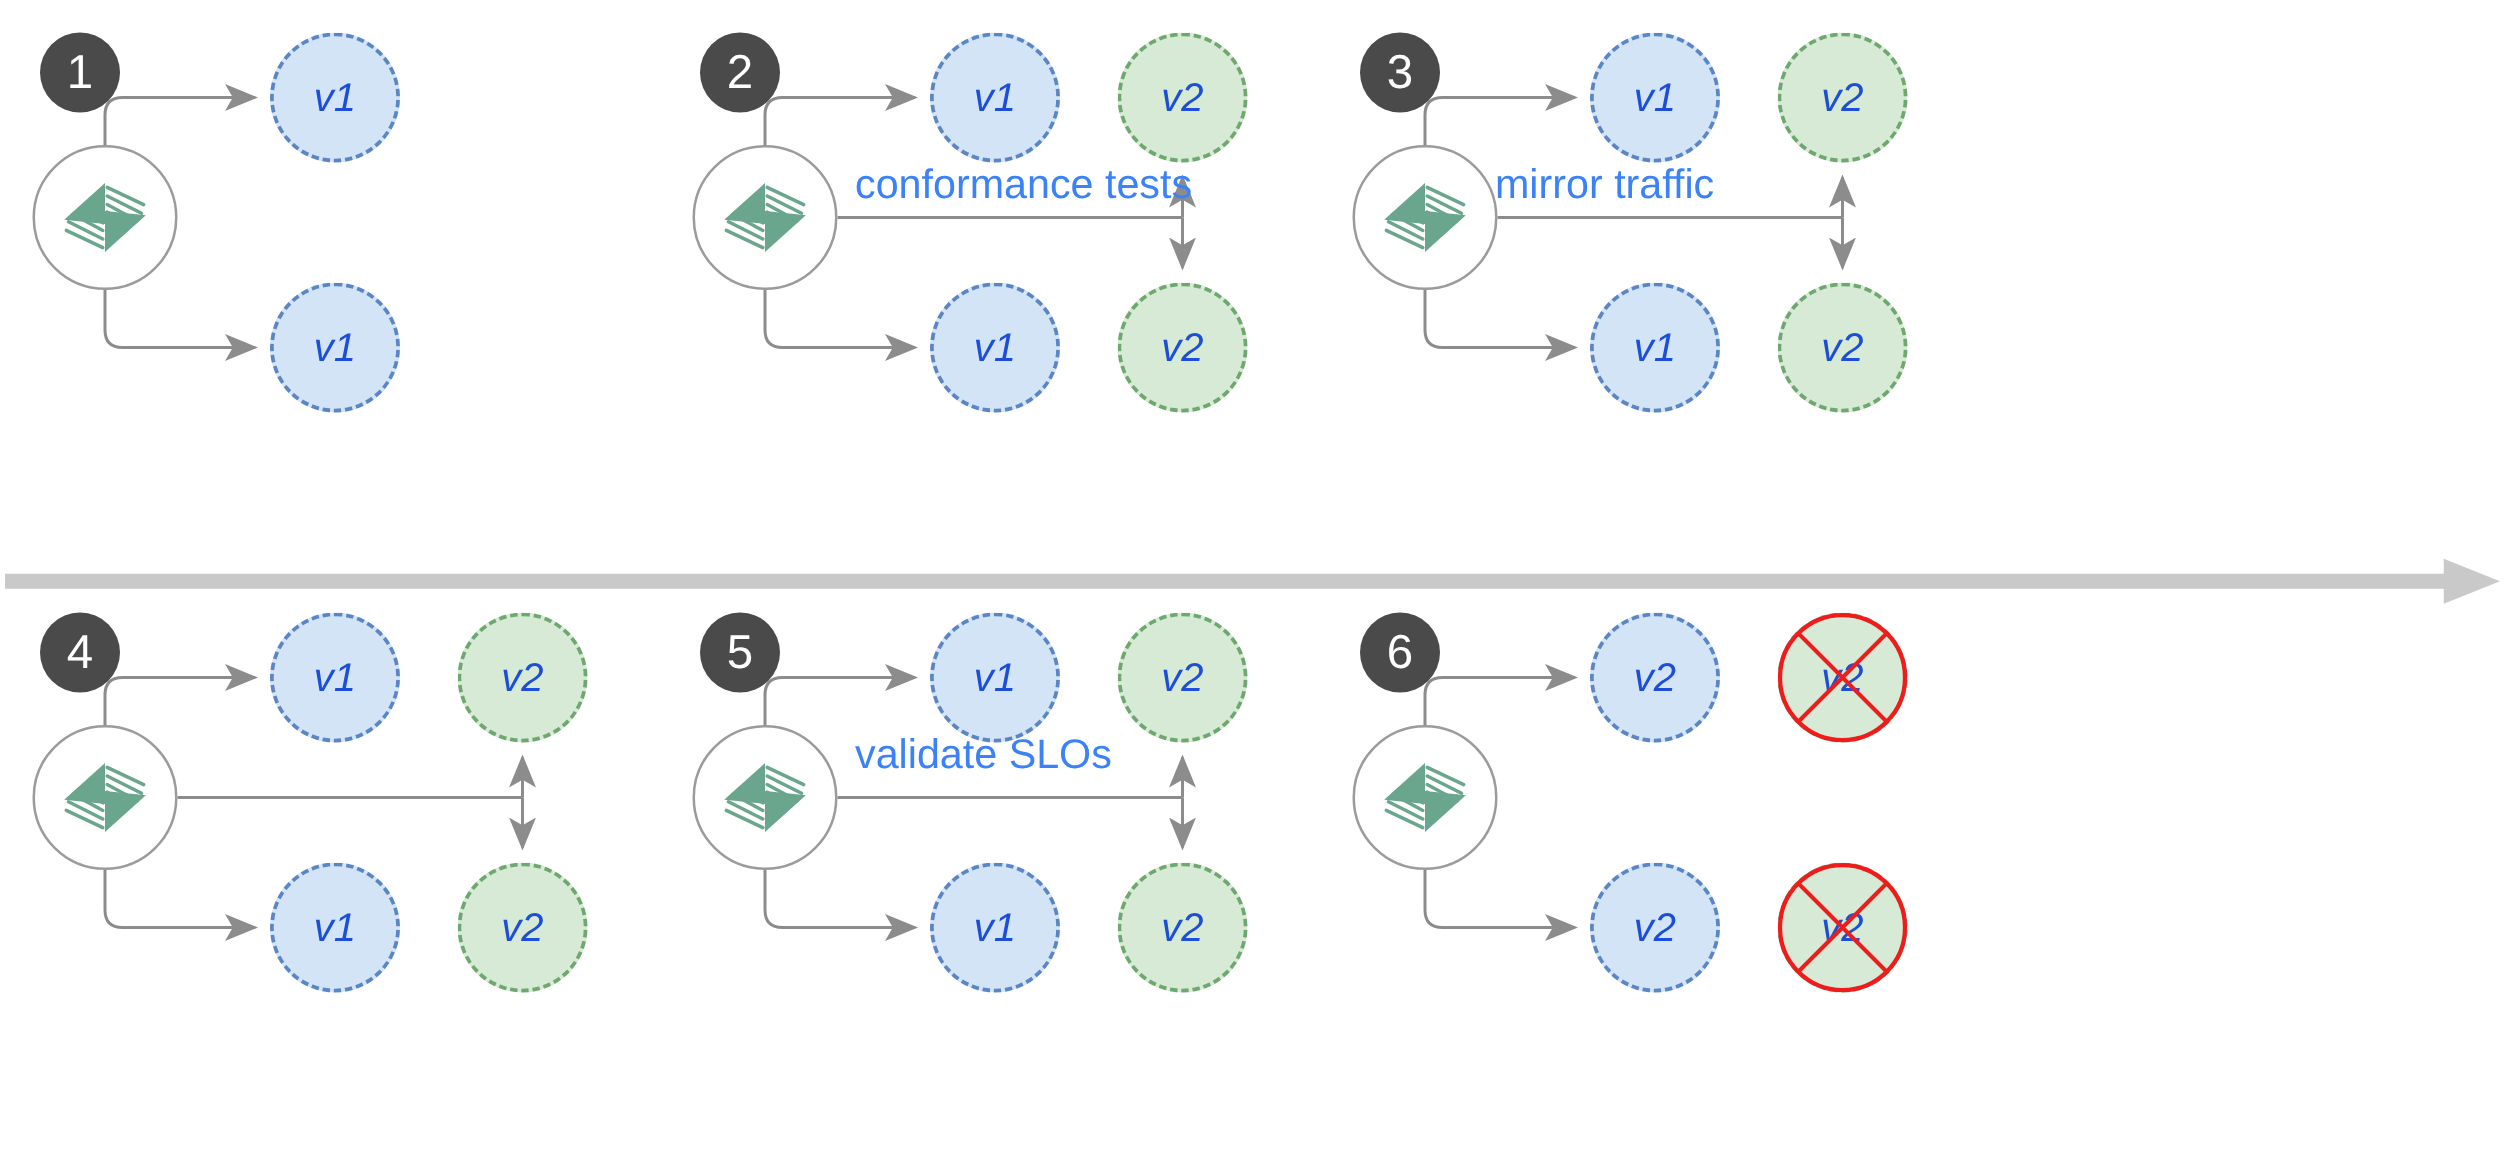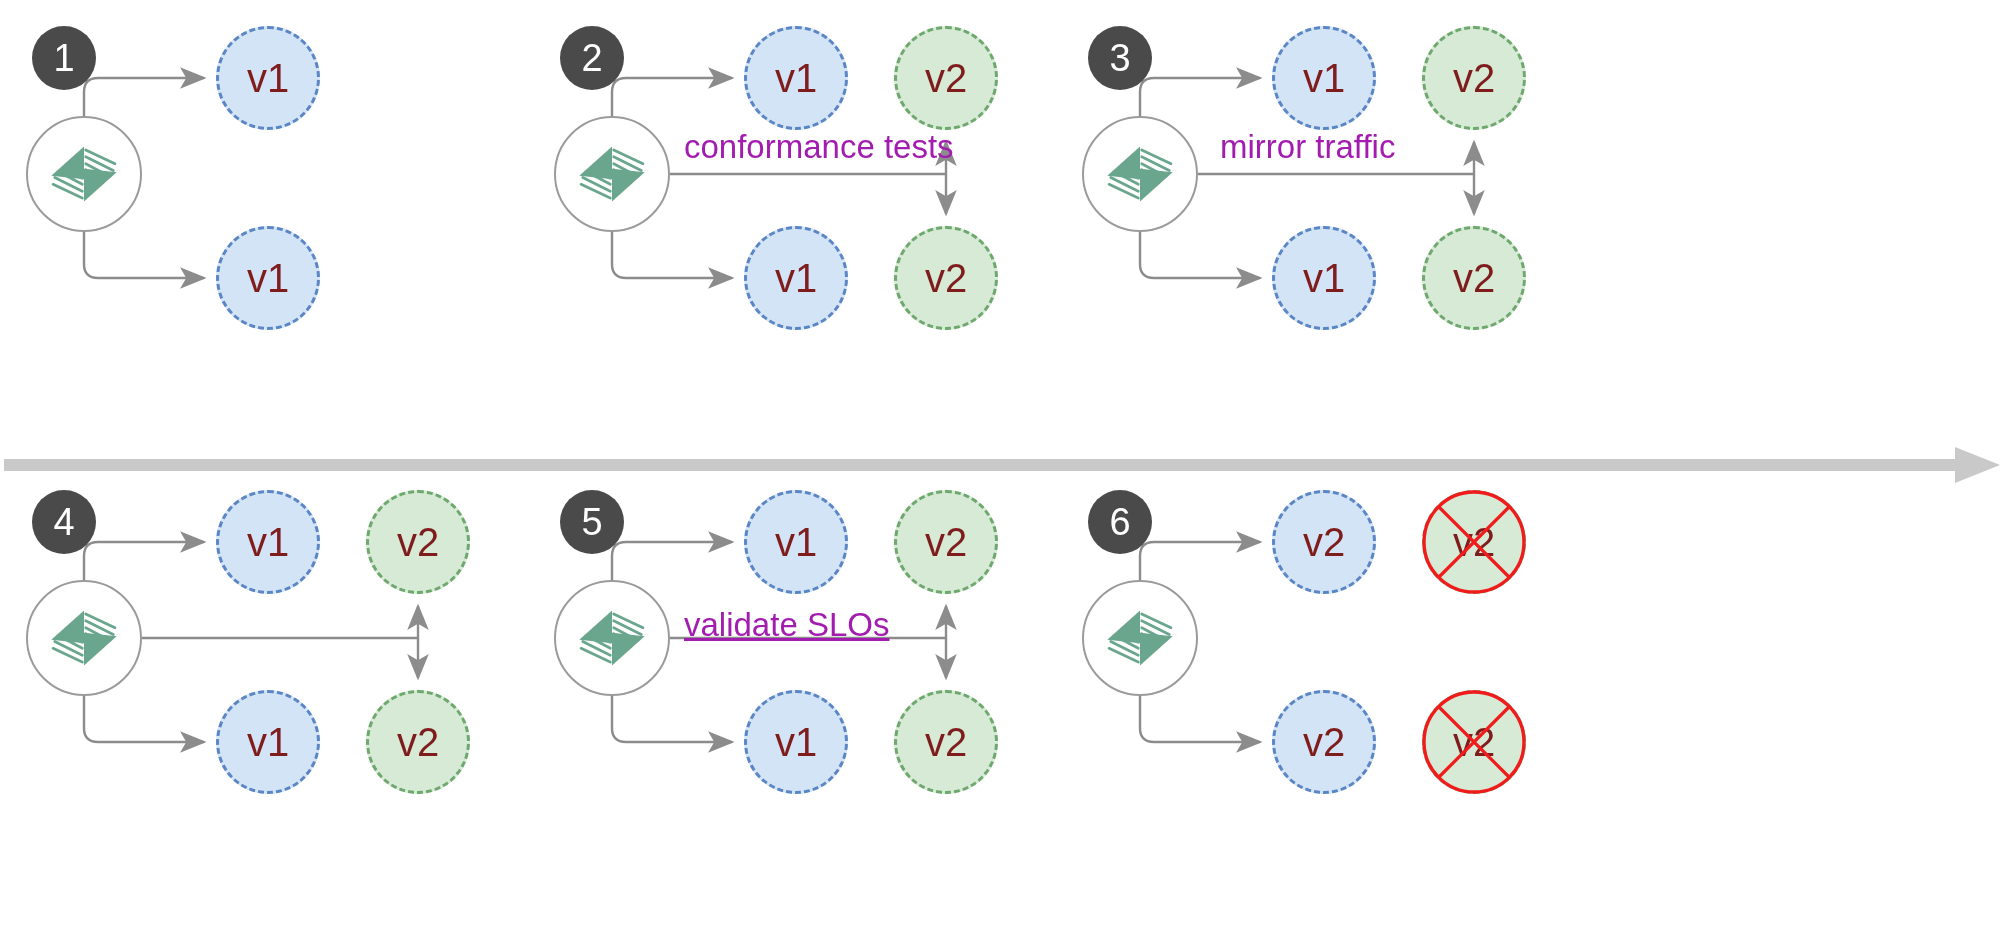--- a/index.html
+++ b/index.html
@@ -23,28 +23,29 @@
   .hub{
     position:absolute;width:116px;height:116px;border-radius:50%;
     background:#ffffff;border:2px solid #9b9b9b;
     left:8px;top:102px;box-sizing:border-box;
   }
   .hub svg{position:absolute;left:50%;top:50%;transform:translate(-50%,-50%);}
   .node{
     position:absolute;width:104px;height:104px;border-radius:50%;
     display:flex;align-items:center;justify-content:center;
     box-sizing:border-box;
-    font-size:40px;color:#7f1d1d;
+    font-size:32px;color:#1d4ed8;
     font-family:"Liberation Sans", sans-serif;
+    font-style:italic;
   }
   .node.blue{background:#d4e4f7;border:3px dashed #5b86c6;}
   .node.green{background:#d6ead6;border:3px dashed #6fa86f;}
   .edge-label{
     position:absolute;
-    font-size:33px;color:#a21caf;
+    font-size:33px;color:#3b82f6;
     white-space:nowrap;
     font-family:"Liberation Sans", sans-serif;
     left:148px;top:118px;
   }
   .timeline{position:absolute;left:0;top:443px;width:2010px;height:44px;}
   .xmark{position:absolute;left:0;top:0;width:104px;height:104px;pointer-events:none;}
 </style>
 </head>
 <body>
 
@@ -188,21 +189,21 @@
       </div>
       <div class="node blue" style="left: 198px; top: 212px;">
         <span>v1</span>
       </div>
       <div class="node green" style="left: 348px; top: 12px;">
         <span>v2</span>
       </div>
       <div class="node green" style="left: 348px; top: 212px;">
         <span>v2</span>
       </div>
-      <div class="edge-label" style="left: 146px; top: 114px;">mirror traffic</div>
+      <div class="edge-label" style="left: 122px; top: 114px;">mirror traffic</div>
     </div>
     <div class="panel" style="left: 18px; top: 478px;">
       <svg width="610" height="400" viewBox="0 0 610 400" style="position: absolute; left: 0px; top: 0px;">
         <defs>
           <marker id="ah3" markerWidth="11" markerHeight="9" refX="10" refY="4.5" orient="auto">
        <path d="M0 0 L11 4.5 L0 9 L2.6 4.5 Z" fill="#8c8c8c"></path>
      </marker>
      <marker id="ahu3" markerWidth="11" markerHeight="9" refX="10" refY="4.5" orient="auto">
        <path d="M0 0 L11 4.5 L0 9 L2.6 4.5 Z" fill="#8c8c8c"></path>
      </marker>
@@ -289,21 +290,21 @@
       </div>
       <div class="node blue" style="left: 198px; top: 212px;">
         <span>v1</span>
       </div>
       <div class="node green" style="left: 348px; top: 12px;">
         <span>v2</span>
       </div>
       <div class="node green" style="left: 348px; top: 212px;">
         <span>v2</span>
       </div>
-      <div class="edge-label" style="left: 138px; top: 128px; text-decoration: underline;">validate SLOs</div>
+      <div class="edge-label" style="left: 138px; top: 106px;">validate SLOs</div>
     </div>
     <div class="panel" style="left: 1074px; top: 478px;">
       <svg width="610" height="400" viewBox="0 0 610 400" style="position: absolute; left: 0px; top: 0px;">
         <defs>
           <marker id="ah5" markerWidth="11" markerHeight="9" refX="10" refY="4.5" orient="auto">
        <path d="M0 0 L11 4.5 L0 9 L2.6 4.5 Z" fill="#8c8c8c"></path>
      </marker>
      <marker id="ahu5" markerWidth="11" markerHeight="9" refX="10" refY="4.5" orient="auto">
        <path d="M0 0 L11 4.5 L0 9 L2.6 4.5 Z" fill="#8c8c8c"></path>
      </marker>

